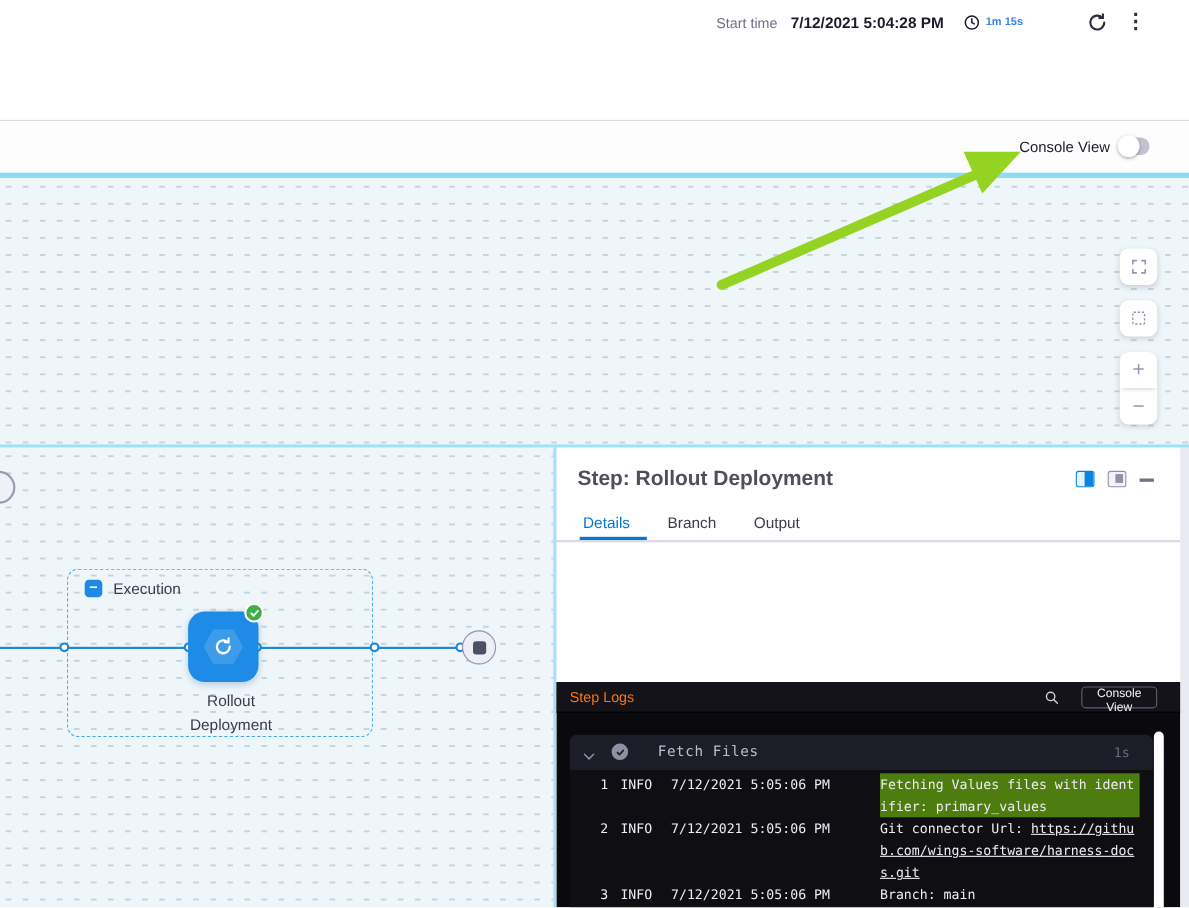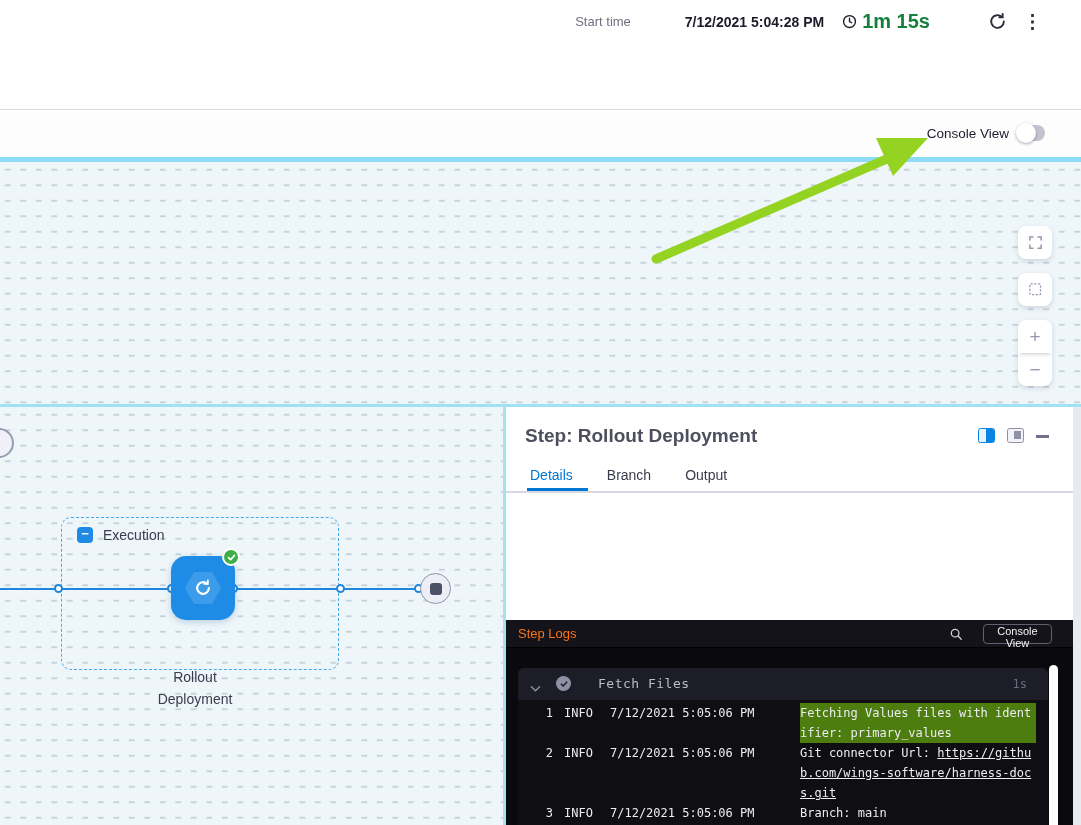--- a/index.html
+++ b/index.html
@@ -4,23 +4,23 @@
 <style>
   * { margin:0; padding:0; box-sizing:border-box; }
   html,body { background:#fff; }
   body { font-family:"Liberation Sans", sans-serif; }
   .page { position:relative; width:1081px; height:825px; overflow:hidden; background:#fff; }
 
   
   .top-header { position:absolute; left:0; top:0; width:1081px; height:110px; background:#fff; border-bottom:1px solid #d9dae4; }
   .header-right { position:absolute; top:10px; right:39px; display:flex; align-items:center; }
   .start-time-label { font-size:13px; color:#6f7183; margin-right:12px; }
-  .start-time-value { font-size:14px; font-weight:600; color:#1b1c2a; margin-right:18px;margin-left:42px; }
+  .start-time-value { font-size:14px; font-weight:600; color:#1b1c2a; margin-right:18px; }
   .elapsed-wrap { display:flex; align-items:center; gap:5px; margin-right:58px; }
-  .elapsed-text { font-size:20px; font-weight:700; color:#15803d; }
+  .elapsed-text { font-size:10px; font-weight:700; color:#3b82f6; }
   .icon-btn { background:none; border:none; cursor:pointer; display:flex; align-items:center; justify-content:center; padding:0; }
   .refresh-btn { margin-right:16px; }
   .kebab { font-size:19px; font-weight:700; color:#2b2c3e; line-height:20px; letter-spacing:0; }
 
   
   .console-row { position:absolute; left:0; top:111px; width:1081px; height:46px; background:#fdfdfe; }
   .console-right { position:absolute; top:14px; right:36px; display:flex; align-items:center; gap:9px; }
   .console-label { font-size:13.5px; color:#1b1c2a; }
   .toggle { position:relative; width:27px; height:16px; border-radius:9px; background:#c2c3cf; cursor:pointer; }
   .toggle-knob { position:absolute; left:-2px; top:-2px; width:20px; height:20px; border-radius:50%; background:#fff; box-shadow:0 1px 3px rgba(40,41,61,0.4); }
@@ -46,21 +46,21 @@
 
   
   .edge-line { position:absolute; left:0; top:181px; width:420px; height:2px; background:#1d86dd; }
   .conn-dot { position:absolute; top:177px; width:9px; height:9px; border-radius:50%; background:#fff; border:2px solid #1d86dd; }
   .exec-group { position:absolute; left:61px; top:110px; width:278px; height:153px; border:1.5px dashed #44a9e8; border-radius:10px; }
   .collapse-chip { position:absolute; left:77px; top:120px; width:16px; height:16px; background:#1f8ae5; border-radius:4px; color:#fff; font-size:13px; font-weight:700; line-height:14px; text-align:center; cursor:pointer; }
   .exec-label { position:absolute; left:103px; top:120px; font-size:14px; color:#3a3b4d; }
   .step-node { position:absolute; left:171px; top:149px; width:64px; height:64px; background:#1e8ce6; border-radius:15px; display:flex; align-items:center; justify-content:center; cursor:pointer; box-shadow:0 2px 6px rgba(25,90,150,0.25); }
   .node-hex { width:36px; height:32px; background:rgba(255,255,255,0.14); clip-path:polygon(25% 0,75% 0,100% 50%,75% 100%,25% 100%,0 50%); display:flex; align-items:center; justify-content:center; }
   .node-badge { position:absolute; left:222px; top:141px; width:18px; height:18px; border-radius:50%; background:#3fae4a; border:2px solid #fff; display:flex; align-items:center; justify-content:center; }
-  .node-label { position:absolute; left:140px; top:219px; width:110px; text-align:center; font-size:14px; line-height:22px; color:#3a3b4d;margin-top:40px; }
+  .node-label { position:absolute; left:155px; top:219px; width:110px; text-align:center; font-size:14px; line-height:22px; color:#3a3b4d; }
   .end-node { position:absolute; left:420px; top:166px; width:31px; height:31px; border-radius:50%; background:#edeef6; border:1.5px solid #9095ac; display:flex; align-items:center; justify-content:center; cursor:pointer; }
   .end-node-square { width:12px; height:12px; background:#4c5065; border-radius:3px; }
   .start-node-partial { position:absolute; left:-16px; top:21px; width:30px; height:30px; border-radius:50%; background:#f0f1f8; border:2px solid #969bb2; }
 
   
   .panel { position:absolute; left:506px; top:407px; width:567px; height:418px; background:#fff; }
   .panel-title { position:absolute; left:19px; top:18px; font-size:19px; font-weight:600; color:#4d4f5e; }
   .pane-icon { position:absolute; top:21px; width:17px; height:15px; border-radius:2.5px; cursor:pointer; }
   .pane-icon-split { left:472px; border:1.5px solid #0984e3; background:#e8f4fd; overflow:hidden; }
   .pane-icon-split .fill { position:absolute; right:0; top:0; width:55%; height:100%; background:#0984e3; }

